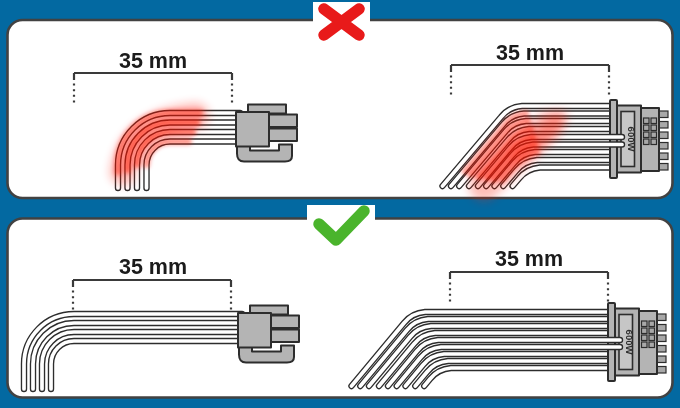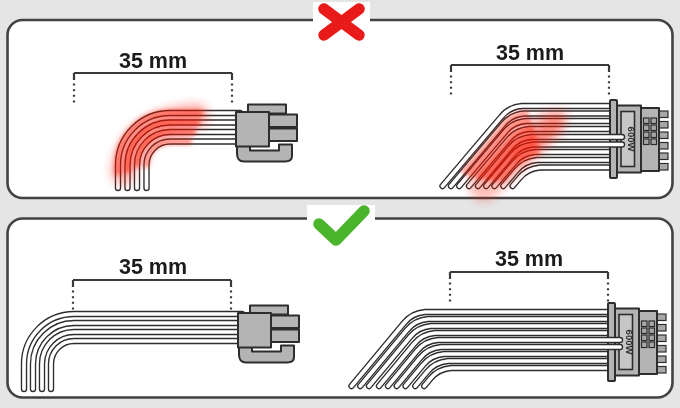--- a/index.html
+++ b/index.html
@@ -1,16 +1,16 @@
 <!DOCTYPE html>
 <html><head>
 <meta charset="utf-8">
 <style>
   html,body{margin:0;padding:0;background:#fff;}
-  .stage{position:relative;width:680px;height:408px;background:#e5e5e5;overflow:hidden;
+  .stage{position:relative;width:680px;height:408px;background:#0369a1;overflow:hidden;
          font-family:"Liberation Sans",sans-serif;}
   svg{display:block;}
   .panel{fill:#fff;stroke:#424242;stroke-width:2.6;}
   .wire-casing{fill:none;stroke:#2d2d2d;stroke-width:6.4;stroke-linecap:round;}
   .wire-core{fill:none;stroke:#ffffff;stroke-width:3.7;stroke-linecap:round;}
   .conn{fill:#b4b4b4;stroke:#2d2d2d;stroke-width:2;stroke-linejoin:round;}
   .conn-light{fill:#c6c6c6;stroke:#2d2d2d;stroke-width:1.6;}
   .conn-small{fill:#a8a8a8;stroke:#2d2d2d;stroke-width:1.2;}
   .dim-line{stroke:#3a3a3a;stroke-width:2.2;fill:none;}
   .dim-dotted{stroke:#3a3a3a;stroke-width:2.2;fill:none;stroke-dasharray:2 3.6;}

